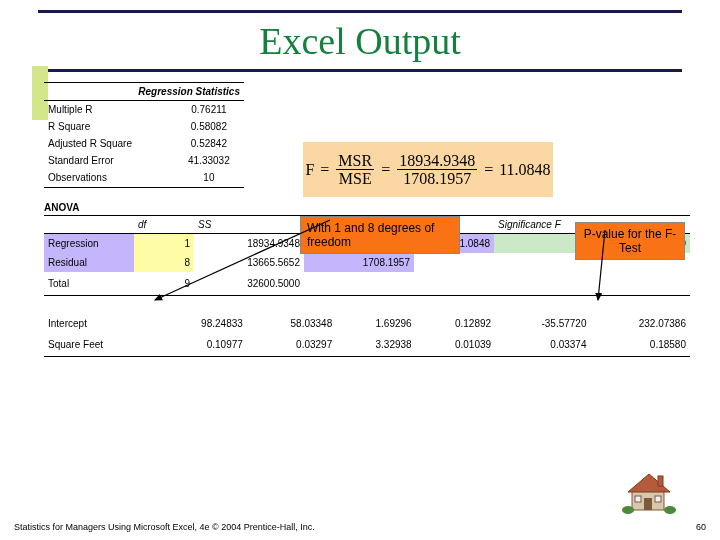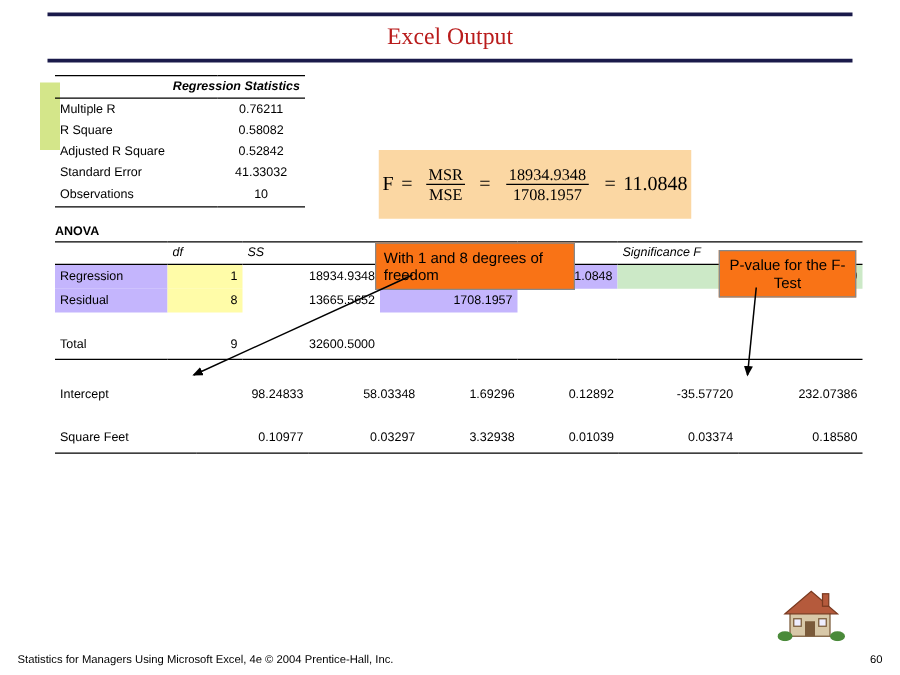--- a/index.html
+++ b/index.html
@@ -12,23 +12,23 @@
     overflow: hidden;
   }
   .title-bar {
     border-top: 3px solid #1a1a4a;
     border-bottom: 3px solid #1a1a4a;
     margin: 10px 38px 6px 38px;
     padding: 6px 0;
     text-align: center;
   }
   .title-bar h1 {
-    font-size: 19px;
+    font-size: 38px;
     font-weight: normal;
-    color: #b91c1c;
+    color: #15803d;
     font-family: "Times New Roman", serif;
   }
   .accent { position: absolute; left: 32px; top: 66px; width: 16px; height: 54px; background: #d4e68a; }
 
   .content { position: relative; padding: 4px 30px 0 44px; font-size: 10px; }
 
   .stats-block { width: 200px; }
   .stats-block table { border-collapse: collapse; width: 100%; }
   .stats-block th, .stats-block td { padding: 3px 4px; text-align: left; }
   .stats-block .capline { border-top: 1.5px solid #000; border-bottom: 1px solid #000; }
@@ -48,32 +48,32 @@
   #note-f { left: 300px; top: 138px; width: 160px; }
   #note-p { left: 575px; top: 144px; width: 110px; text-align:center; }
 
   .formula-box {
     position: absolute;
     left: 303px; top: 64px; width: 250px; height: 55px;
     background: #fbd7a3;
     font-family: "Times New Roman", serif;
     display:flex; align-items:center; justify-content:center;
   }
-  .frac { display:inline-block; text-align:center; vertical-align:middle; font-size:13px; margin:0 4px;}
+  .frac { display:inline-block; text-align:center; vertical-align:middle; font-size:16px; margin:0 4px;}
   .frac .num { border-bottom:1px solid #000; padding:0 2px;}
   .frac .den { padding:0 2px;}
   .feq { font-size:16px; margin:0 3px;}
 
   .anova-label { font-weight:bold; margin-top:14px; }
   table.wide { border-collapse: collapse; width: 100%; margin-top:2px; font-size:10px; }
   table.wide th { font-weight: normal; font-style: italic; text-align: left; padding:3px 4px; border-top:1.5px solid #000; border-bottom:1px solid #000; }
   table.wide th:first-child { text-align:left; }
   table.wide td { text-align:right; padding:4px 4px; }
   table.wide td:first-child { text-align:left; }
-  table.wide tr.lastrow td { border-bottom:1.5px solid #000; padding-top:20px; padding-bottom:6px; }
+  table.wide tr.lastrow td { border-bottom:1.5px solid #000; padding-top:6px; padding-bottom:6px; }
 
   table.coef { margin-top: 18px; }
 
   .footer {
     position:absolute; bottom:8px; left:14px; right:14px;
     display:flex; justify-content:space-between; align-items:flex-end;
     font-size:9px; color:#000;
   }
   .house { position:absolute; right:44px; bottom:22px; }
 

